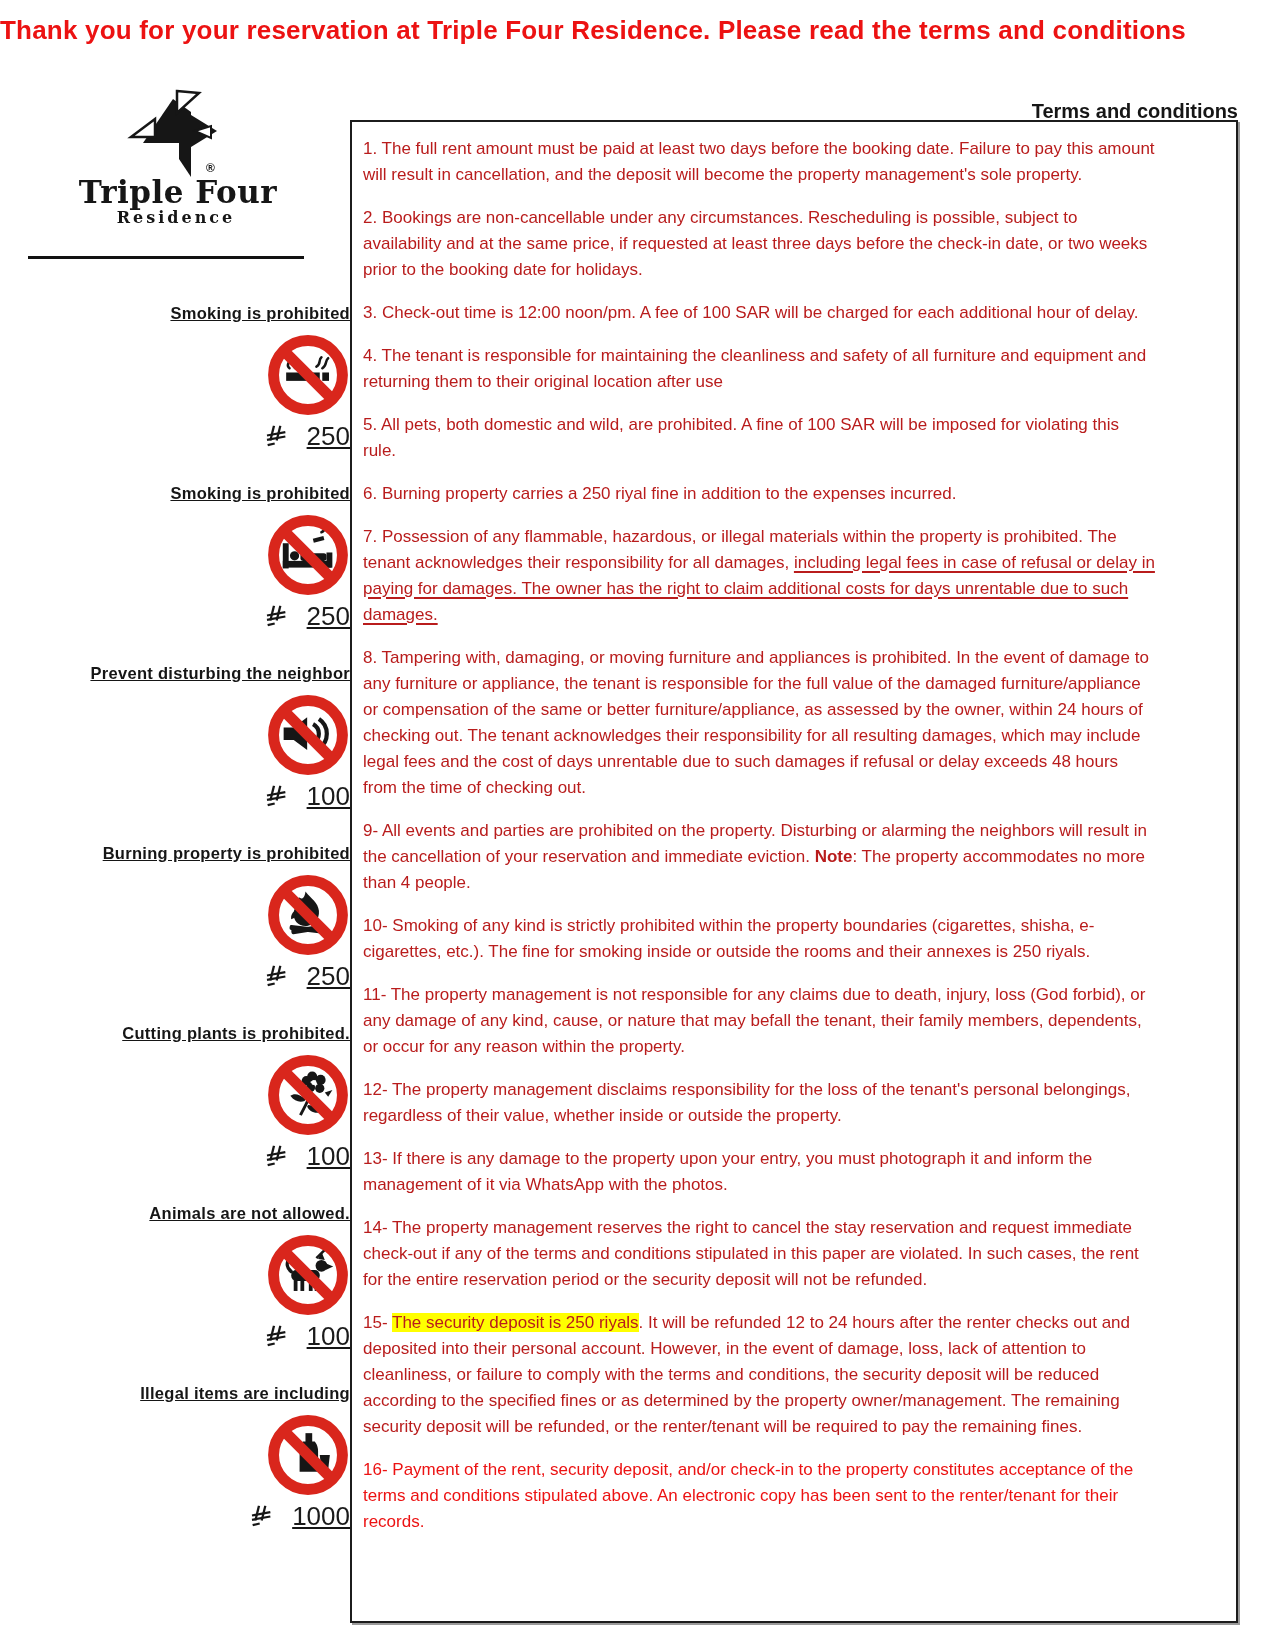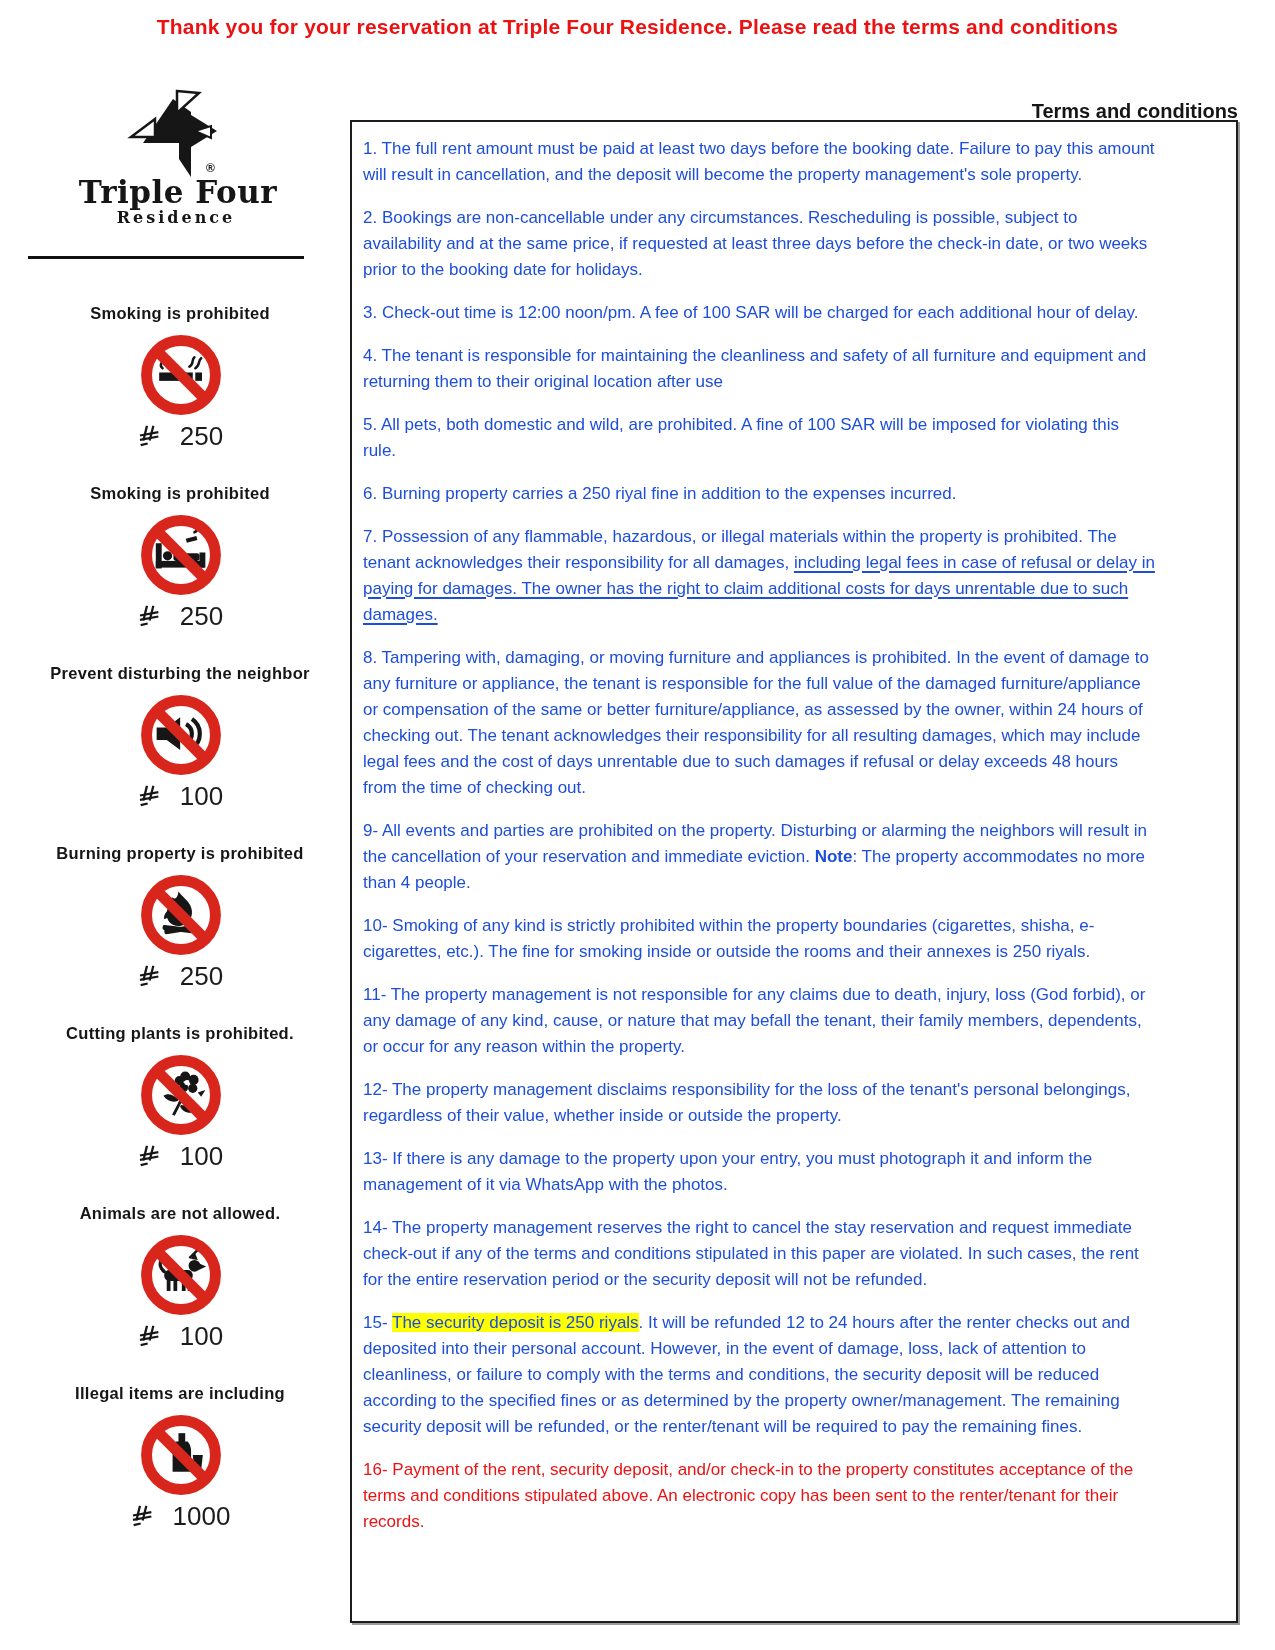--- a/index.html
+++ b/index.html
@@ -2,58 +2,58 @@
 <html style="--accent-red: #EC1212; --sign-red: #D9261C; --highlight-yellow: #FFFF00; --ink: #161616;"><head>
 <meta charset="utf-8">
 <style>
   html,body{margin:0;padding:0;background:#fff;}
   body{
     position:relative;width:1275px;height:1650px;overflow:hidden;
     font-family:"Liberation Sans", sans-serif;color:var(--ink,#161616);
   }
   
   .banner{
-    position:absolute;top:15px;left:0;width:100%;text-align:center;
-    font-size:21px;font-weight:bold;color:var(--accent-red,#EC1212);
+    position:absolute;top:15px;left:0;width:100%;text-align:left;
+    font-size:26px;font-weight:bold;color:var(--accent-red,#EC1212);
     letter-spacing:.2px;
   }
   
   .sidebar{position:absolute;left:0;top:0;width:350px;height:1650px;}
   .logo-mark{position:absolute;left:127px;top:85px;width:108px;height:97px;}
   .registered{position:absolute;left:206px;top:161px;font-size:12px;font-weight:bold;}
   .brand{
     position:absolute;top:174px;left:0;width:350px;text-align:center;padding-left:6px;
     box-sizing:border-box;font-family:"DejaVu Serif", serif;font-weight:bold;
     font-size:31px;letter-spacing:.5px;
   }
   .brand-sub{
     position:absolute;top:208px;left:0;width:350px;text-align:center;padding-left:2px;
     box-sizing:border-box;font-family:"DejaVu Serif", serif;font-weight:bold;
     font-size:16px;letter-spacing:3px;
   }
   .divider{position:absolute;top:256px;left:28px;width:276px;height:3px;background:#111;}
   .prohib-list{position:absolute;top:258px;left:0;width:350px;padding-top:45px;}
-  .prohib{display:flex;flex-direction:column;align-items:center;margin-bottom:32px;}
+  .prohib{display:flex;flex-direction:column;align-items:flex-end;margin-bottom:32px;text-decoration:underline;}
   .prohib:nth-child(6),.prohib:nth-child(7){margin-top:23px;}
   .p-label{font-size:16.5px;font-weight:bold;line-height:20px;letter-spacing:.3px;margin-left:10px;}
   .sign{width:84px;height:84px;margin-top:10px;margin-left:12px;}
   .p-fine{display:flex;align-items:center;gap:21px;margin-top:4px;margin-left:12px;height:30px;}
   .p-fine-num{font-size:26px;line-height:30px;color:#1b1b1b;}
   .riyal{width:20px;height:23px;}
   
   .terms-heading{
     position:absolute;left:350px;top:100px;width:888px;box-sizing:border-box;
     padding-left:52px;text-align:right;font-size:20px;font-weight:bold;
   }
   .terms-box{
     position:absolute;left:350px;top:120px;width:888px;height:1503px;
     box-sizing:border-box;border:2px solid #1c1c1c;box-shadow:2px 2px 0 #9a9a9a;
     padding:14px 80px 0 11px;overflow:hidden;background:#fff;
   }
-  .term{font-size:17px;line-height:26px;margin:0 0 17px 0;color:#1d4ed8;}
+  .term{font-size:17px;line-height:26px;margin:0 0 17px 0;color:#b91c1c;}
   .term.red{color:var(--accent-red,#EC1212);}
   .term .underline{text-decoration:underline;text-underline-offset:3px;text-decoration-thickness:1.5px;}
   .term .bold{font-weight:bold;}
   .term .highlight{background:var(--highlight-yellow,#FFFF00);}
 </style>
 </head>
 <body>
 
 <svg width="0" height="0" style="position:absolute" aria-hidden="true">
   <defs>

